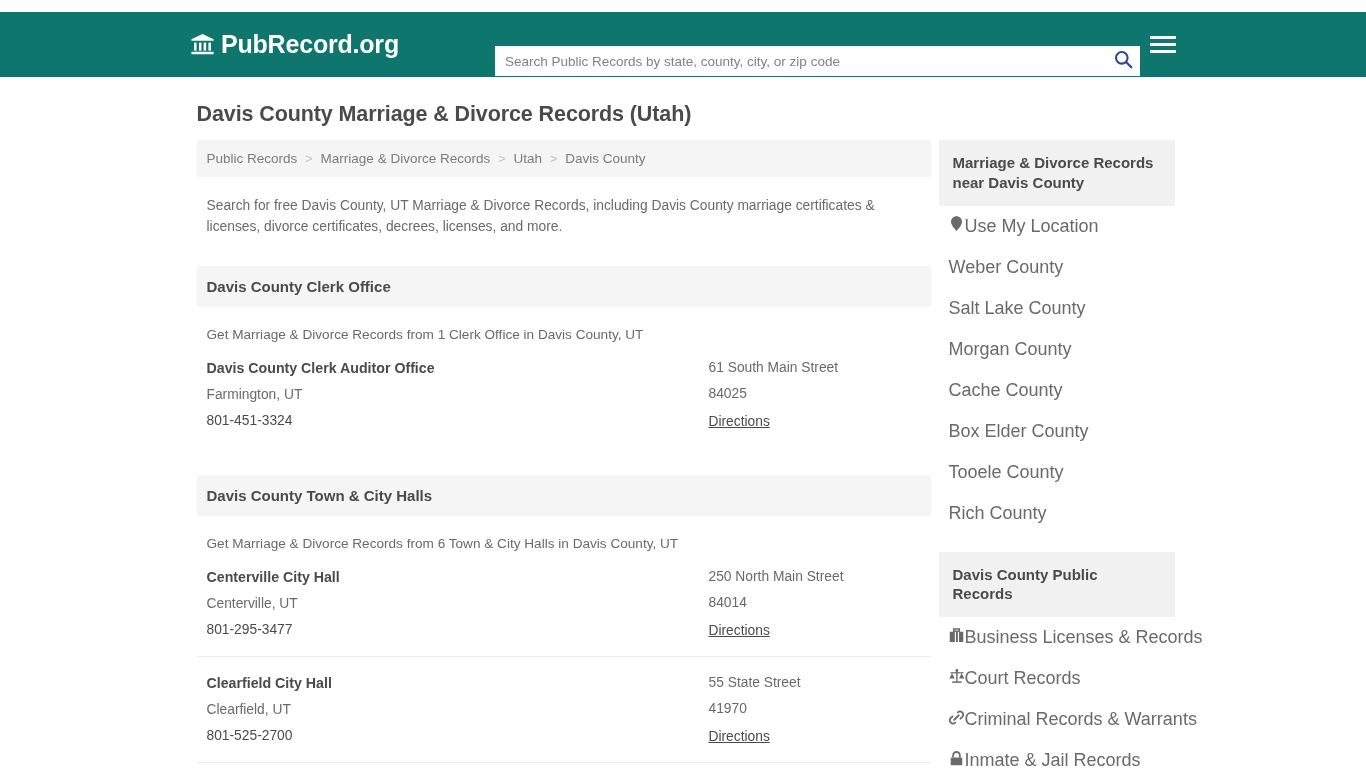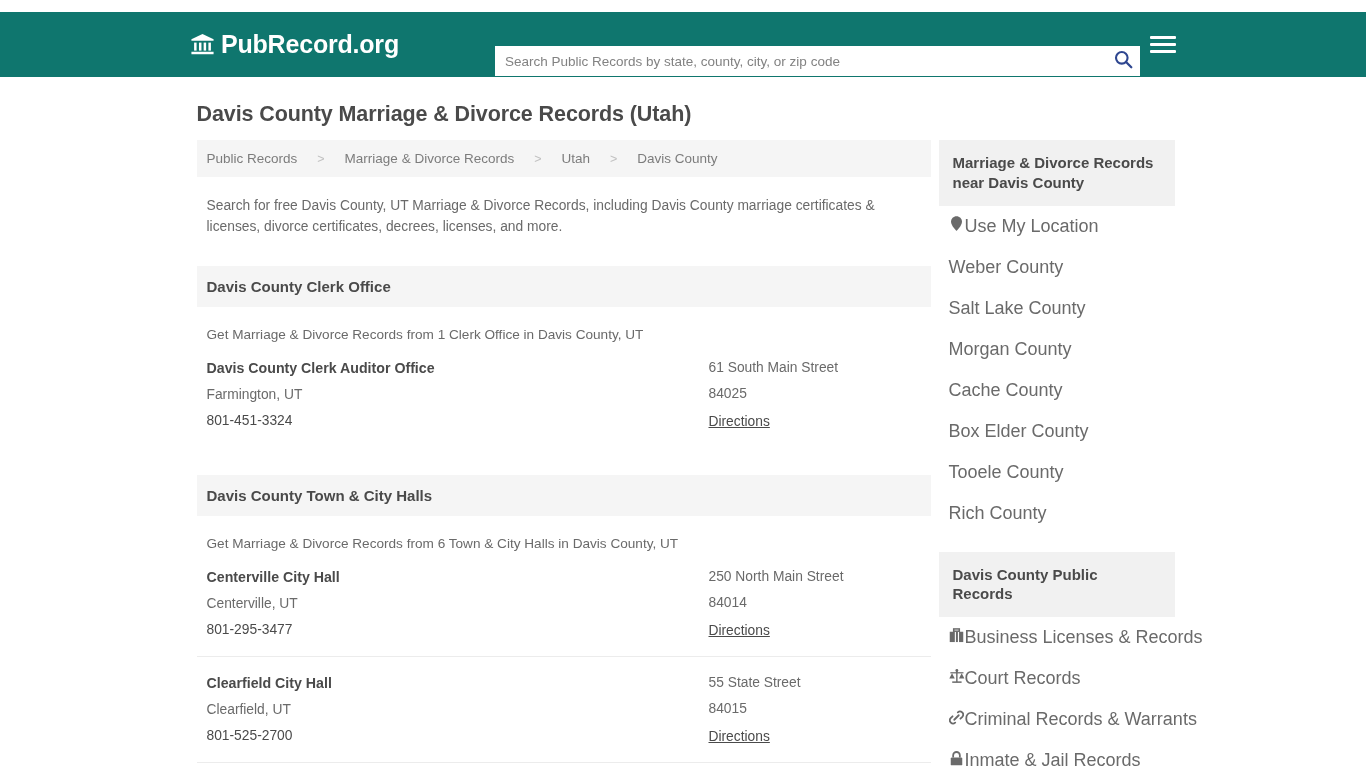--- a/index.html
+++ b/index.html
@@ -121,21 +121,21 @@
 
   
   .breadcrumb {
     background: #f5f5f5;
     padding: 11px 10px 11px 10px;
     font-size: 13.5px;
     color: #7c7c7c;
     display: flex;
     align-items: center;
     flex-wrap: wrap;
-    gap: 12px;
+    gap: 0;
   }
   .breadcrumb .crumb { color: #7c7c7c; text-decoration: none; cursor: pointer; }
   .breadcrumb .sep { color: #c0c0c0; margin: 0 8px; font-size: 12.5px; }
 
   .intro {
     font-size: 13.8px;
     color: #6a6a6a;
     line-height: 1.55;
     padding: 18px 10px 0 10px;
     max-width: 705px;
@@ -301,21 +301,21 @@
                   <div class="line phone">801-295-3477</div>
                 </div>
                 <div class="right"><div class="line">250 North Main Street</div><div class="line">84014</div><a class="directions" href="#">Directions</a></div>
               </div>
               <div class="listing">
                 <div class="left">
                   <div class="name">Clearfield City Hall</div>
                   <div class="line">Clearfield, UT</div>
                   <div class="line phone">801-525-2700</div>
                 </div>
-                <div class="right"><div class="line">55 State Street</div><div class="line">84015</div><a class="directions" href="#">Directions</a></div>
+                <div class="right"><div class="line">55 State Street</div><div class="line">41970</div><a class="directions" href="#">Directions</a></div>
               </div>
               <div class="listing"></div>
             </div>
           </div>
 
       </div>
 
       <div class="side-col">
 
         <div class="side-head first">Marriage &amp; Divorce Records near Davis County</div>

